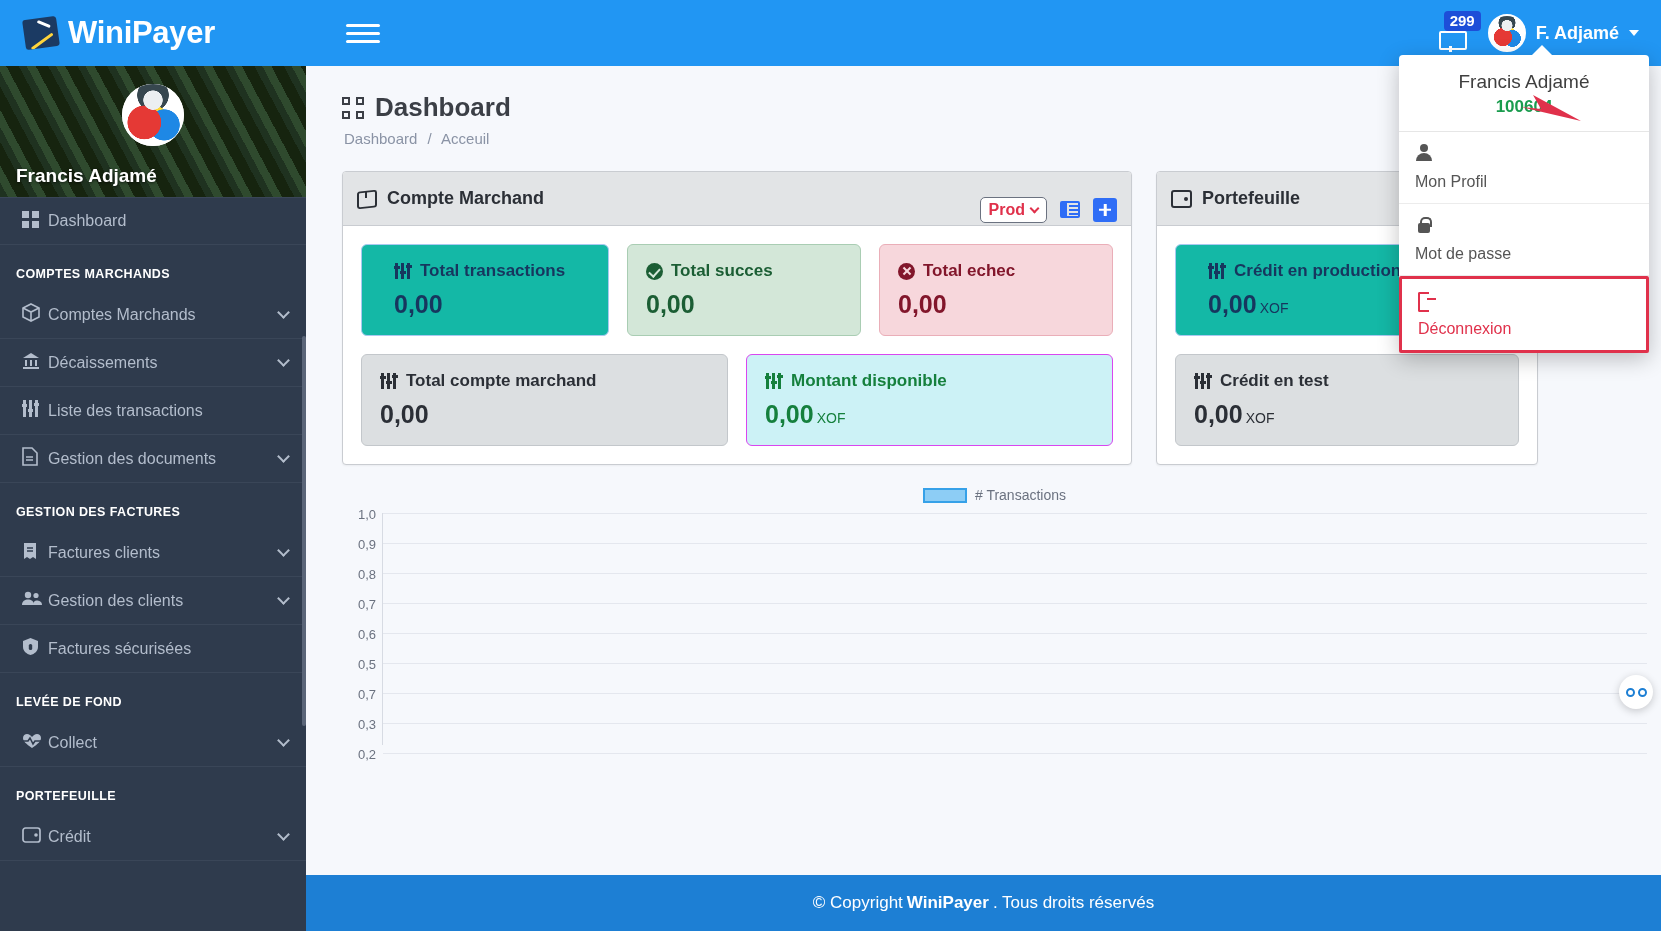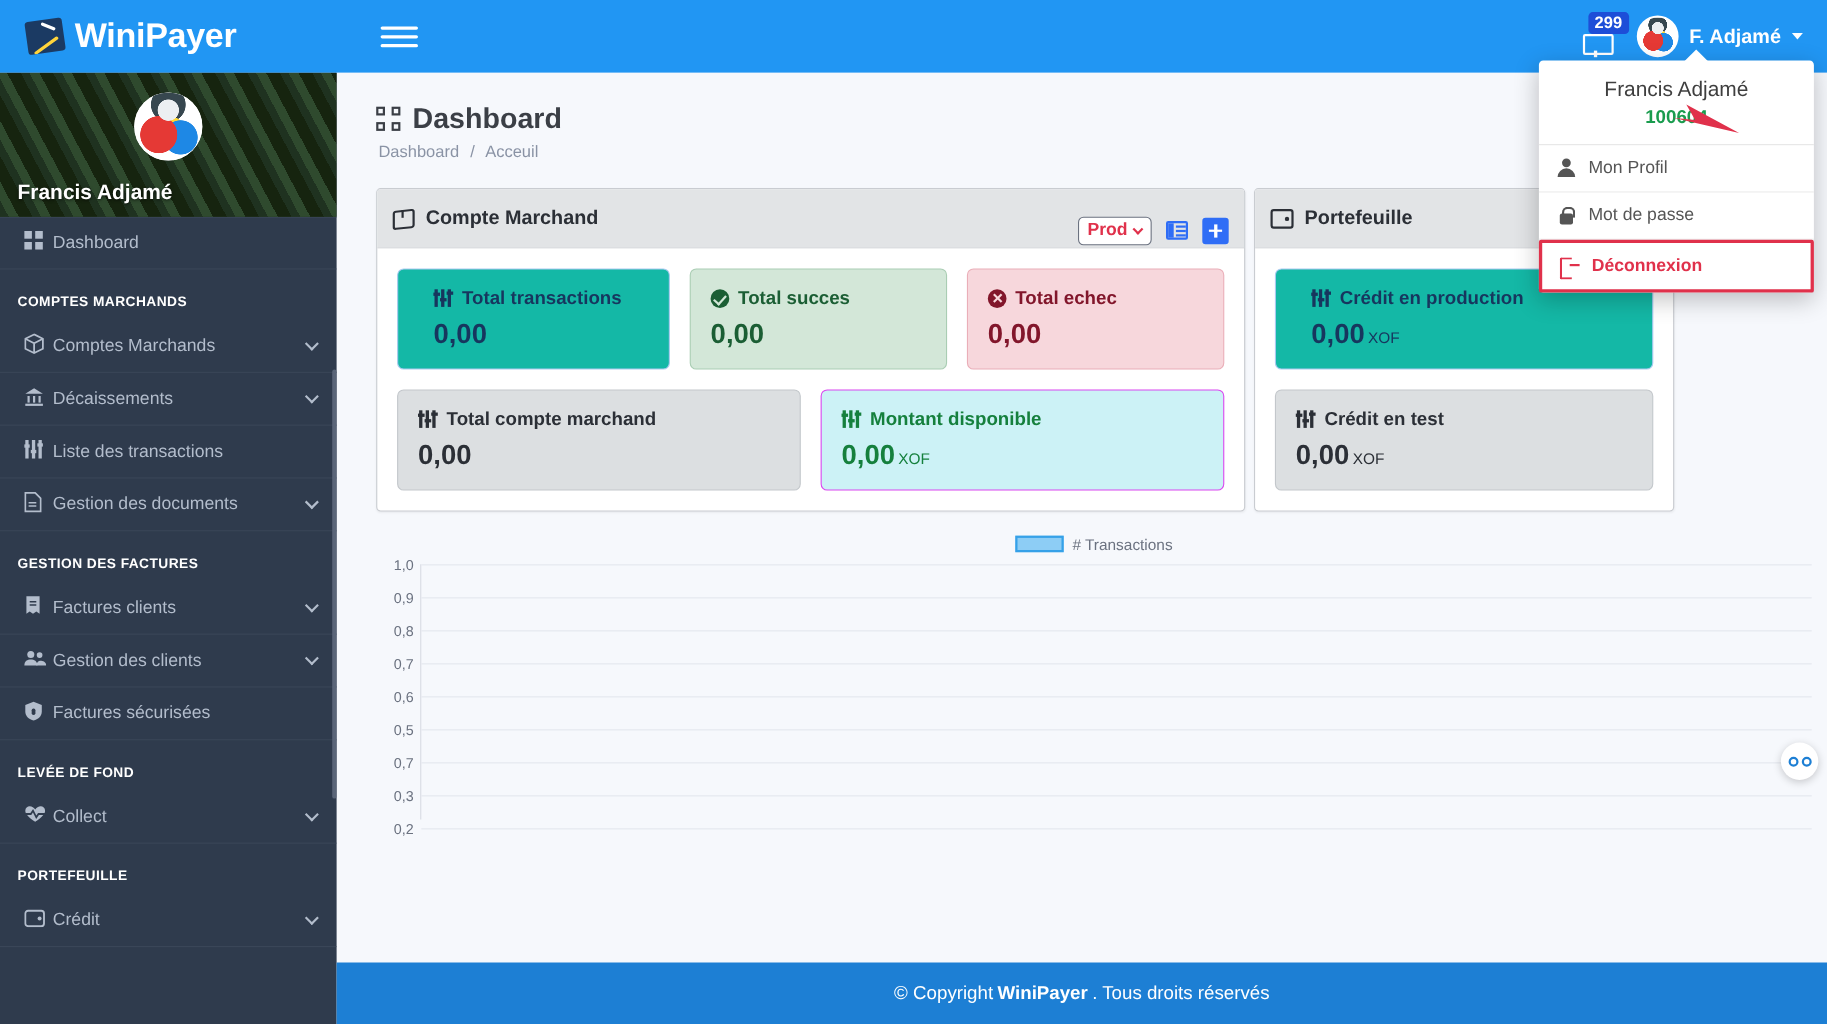--- a/index.html
+++ b/index.html
@@ -102,25 +102,25 @@
     content: ""; position: absolute; top: -10px; right: 96px;
     border-left: 11px solid transparent; border-right: 11px solid transparent;
     border-bottom: 11px solid #fff;
   }
   .um-head { padding: 16px 10px 14px; text-align: center; border-bottom: 1px solid #e6e6e6; }
   .um-name { font-size: 19px; color: #3f3f3f; margin-bottom: 4px; }
   .um-id { font-size: 17px; font-weight: bold; color: #1a9c4e; }
   .um-item {
     display: flex; align-items: flex-start; gap: 11px;
     padding: 12px 16px; font-size: 16px; color: #555;
-    border-bottom: 1px solid #ececec; cursor: pointer;
+    border-bottom: 1px solid #ececec; cursor: pointer; flex-direction: column;
   }
   .um-item:last-child { border-bottom: none; }
   .um-item.logout {
-    color: #e0314b; font-weight: bold;
+    color: #e0314b; font-weight: normal;
     border: 3px solid #e0314b; border-radius: 2px;
   }
   .ico { width: 18px; height: 18px; flex: none; position: relative; }
   .ico-person::before {
     content: ""; position: absolute; left: 5px; top: 0;
     width: 8px; height: 8px; border-radius: 50%; background: #555;
   }
   .ico-person::after {
     content: ""; position: absolute; left: 1px; top: 9px;
     width: 16px; height: 8px; border-radius: 8px 8px 0 0; background: #555;
@@ -216,21 +216,21 @@
     position: absolute; width: 8px; height: 8px;
     border: 2px solid #3b3f46; box-sizing: border-box;
   }
   .grid-ico i:nth-child(1){ left:0; top:0; }
   .grid-ico i:nth-child(2){ right:0; top:0; }
   .grid-ico i:nth-child(3){ left:0; bottom:0; }
   .grid-ico i:nth-child(4){ right:0; bottom:0; }
   .crumbs { font-size: 15px; color: #8a93a5; margin: 7px 0 0 2px; }
   .crumbs .sep { margin: 0 6px; }
 
-  .panels { display: flex; gap: 8px; padding: 24px 26px 0 36px; align-items: flex-end; }
+  .panels { display: flex; gap: 24px; padding: 24px 26px 0 36px; align-items: flex-end; }
   .panel {
     background: #fff; border: 1px solid #c9ccd1; border-radius: 4px;
     box-shadow: 0 1px 2px rgba(0,0,0,.05);
   }
   .panel-a { width: 790px; }
   .panel-b { width: 382px; }
   .panel-head {
     display: flex; align-items: center;
     height: 54px; padding: 0 14px;
     background: #e2e4e6; border-bottom: 1px solid #c9ccd1;
@@ -341,21 +341,21 @@
     border-radius: 3px; position: relative; flex: none;
   }
   .wallet-ico::after {
     content: ""; position: absolute; right: 2px; top: 5px;
     width: 4px; height: 4px; border-radius: 50%; background: #2b2f36;
   }
 
   
   .chart-area { position: relative; margin: 22px 14px 0 36px; height: 268px; }
   .chart-legend {
-    display: flex; align-items: flex-start; justify-content: center;
+    display: flex; align-items: center; justify-content: center;
     gap: 8px; font-size: 14px; color: #6b7280; margin-bottom: 10px;
   }
   .legend-swatch {
     width: 44px; height: 15px; background: #8dcdf5; border: 2px solid #36a1e8;
   }
   .chart-plot { position: relative; height: 232px; }
   .axis-labels {
     position: absolute; left: 0; top: 1px; width: 34px; height: 100%;
   }
   .axis-labels span {

